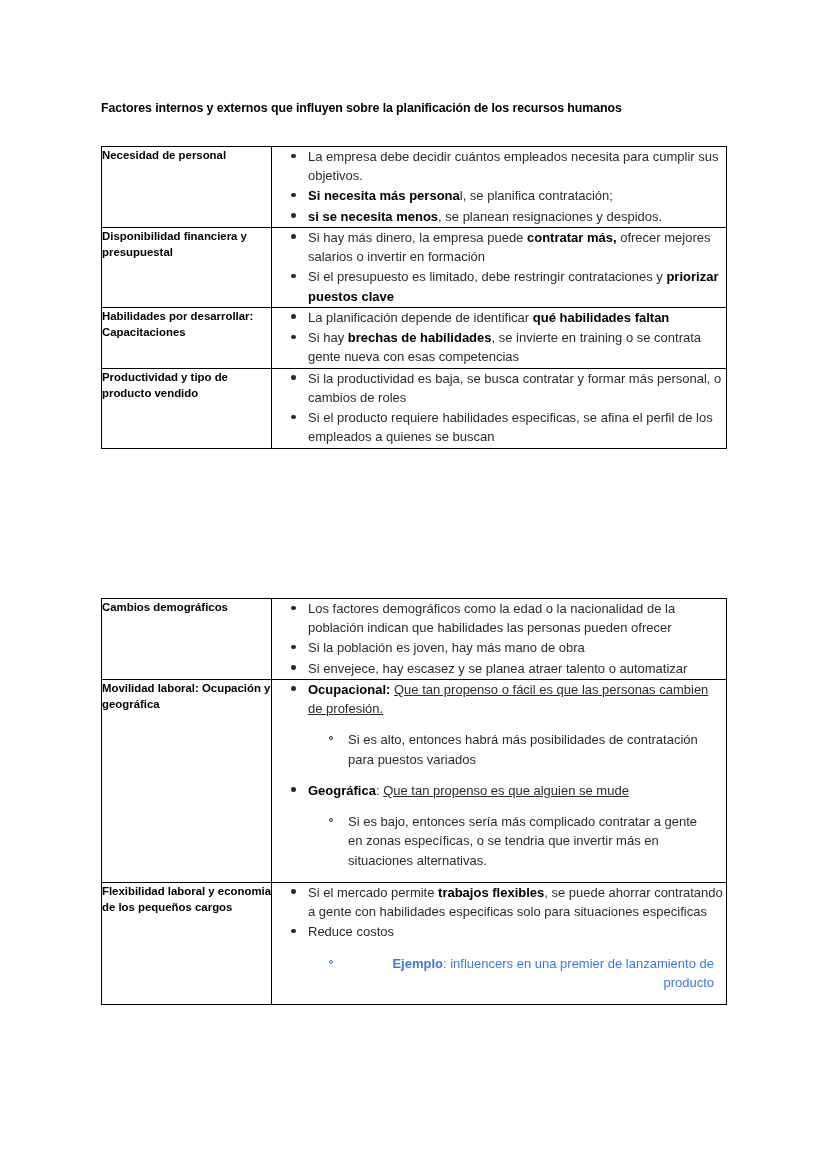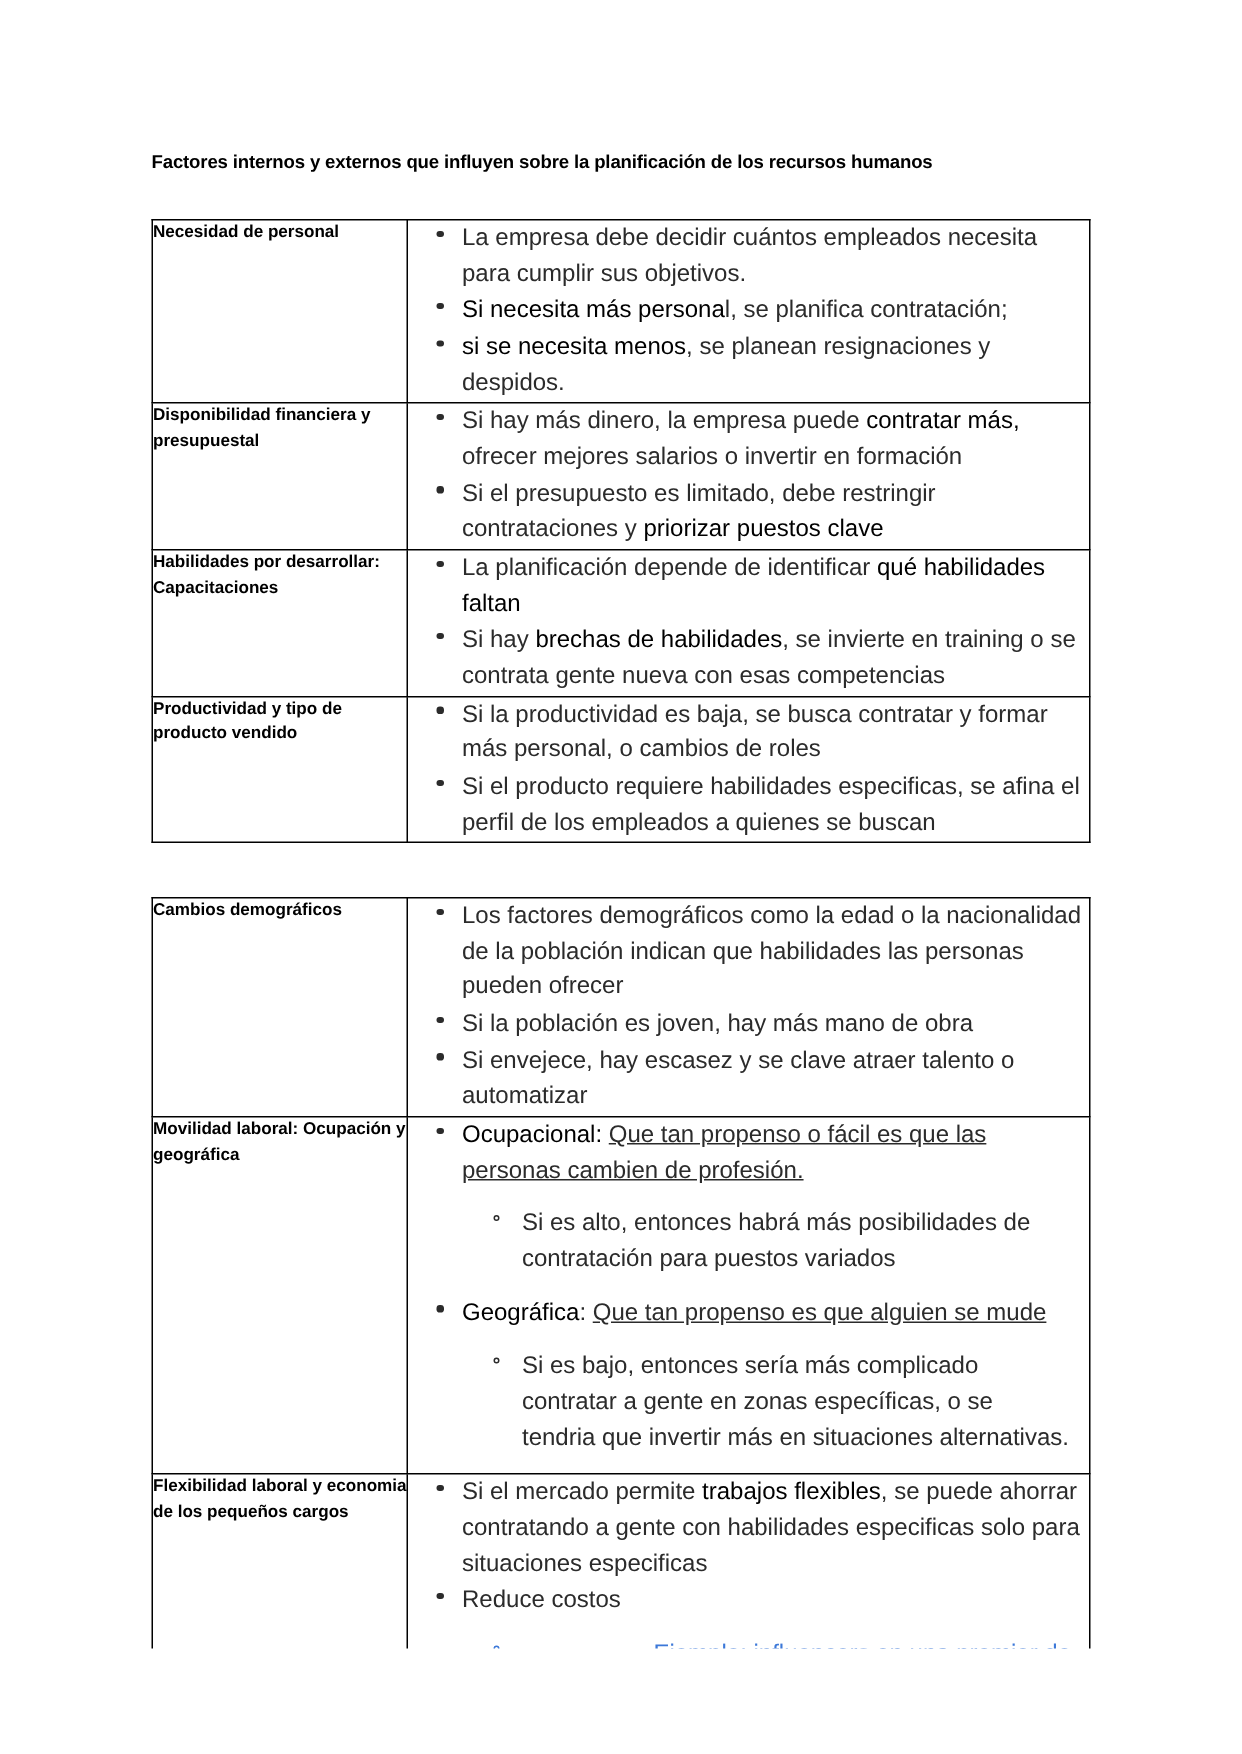--- a/index.html
+++ b/index.html
@@ -64,21 +64,21 @@
     padding: 9px 8px 10px 8px;
     font-size: 11.4px;
     font-weight: bold;
     line-height: 1.45;
     color: #000000;
     margin-left: 32px;
   }
 
   td.row-body {
     padding: 9px 10px 10px 0;
-    font-size: 16px;
+    font-size: 13px;
     line-height: 1.48;
     color: #2b2b2b;
   }
 
   ul.bullets {
     list-style: none;
     margin: 0;
     padding: 0;
   }
   ul.bullets > li {
@@ -115,21 +115,21 @@
     height: 4px;
     border-radius: 50%;
     border: 1px solid #2b2b2b;
     background: transparent;
     box-sizing: border-box;
   }
   ul.sub > li.blue::before {
     border-color: #3c78d8;
   }
 
-  .b { font-weight: normal; color: #000000; }
+  .b { font-weight: bold; color: #000000; }
   .u { text-decoration: underline; }
   .blue-text { color: #3c78d8; text-align: right; }
   .blue-text .b { color: #3c78d8; }
 </style>
 </head>
 <body>
 
 <div class="page">
 
   <div class="doc-title">Factores internos y externos que influyen sobre la planificación de los recursos humanos</div>
@@ -185,21 +185,21 @@
           <col class="col-label">
           <col class="col-body">
         </colgroup>
         <tbody>
           <tr>
             <td class="row-label">Cambios demográficos</td>
             <td class="row-body">
               <ul class="bullets">
                 <li><span>Los factores demográficos como la edad o la nacionalidad de la población indican que habilidades las personas pueden ofrecer</span></li>
                 <li><span>Si la población es joven, hay más mano de obra</span></li>
-                <li><span>Si envejece, hay escasez y se clave atraer talento o automatizar</span></li>
+                <li><span>Si envejece, hay escasez y se planea atraer talento o automatizar</span></li>
               </ul>
             </td>
           </tr>
           <tr>
             <td class="row-label">Movilidad laboral: Ocupación y geográfica</td>
             <td class="row-body">
               <ul class="bullets">
                 <li><span class="b">Ocupacional:</span><span> </span><span class="u">Que tan propenso o fácil es que las personas cambien de profesión.</span><ul class="sub">
                     <li><span>Si es alto, entonces habrá más posibilidades de contratación para puestos variados</span></li>
                   </ul></li>

